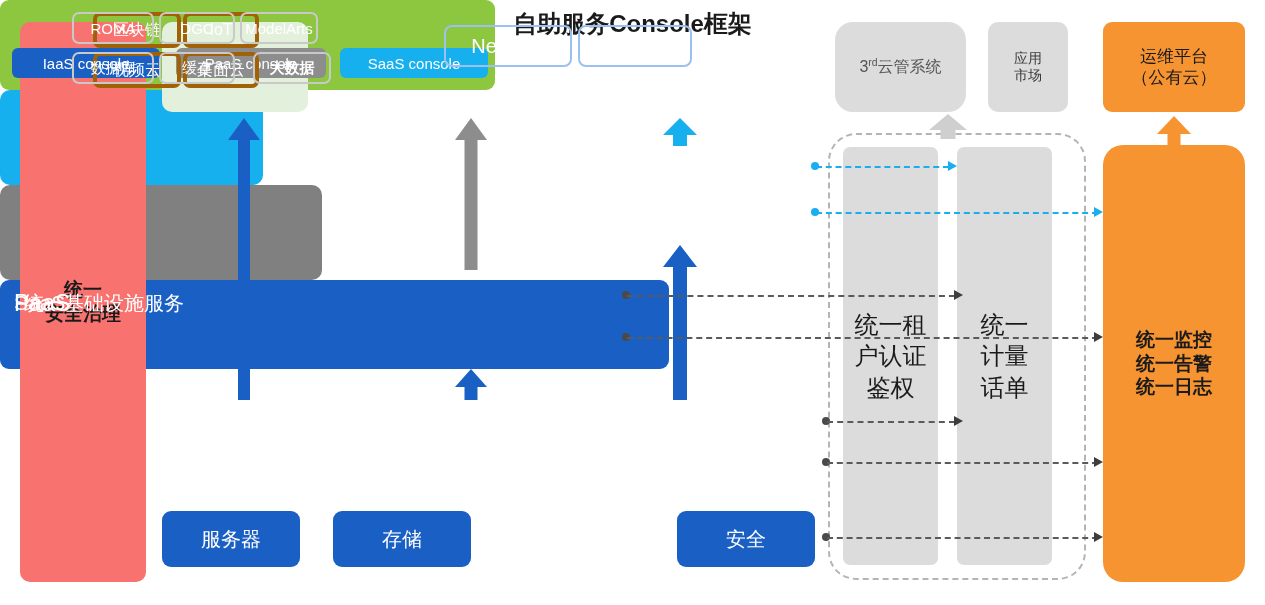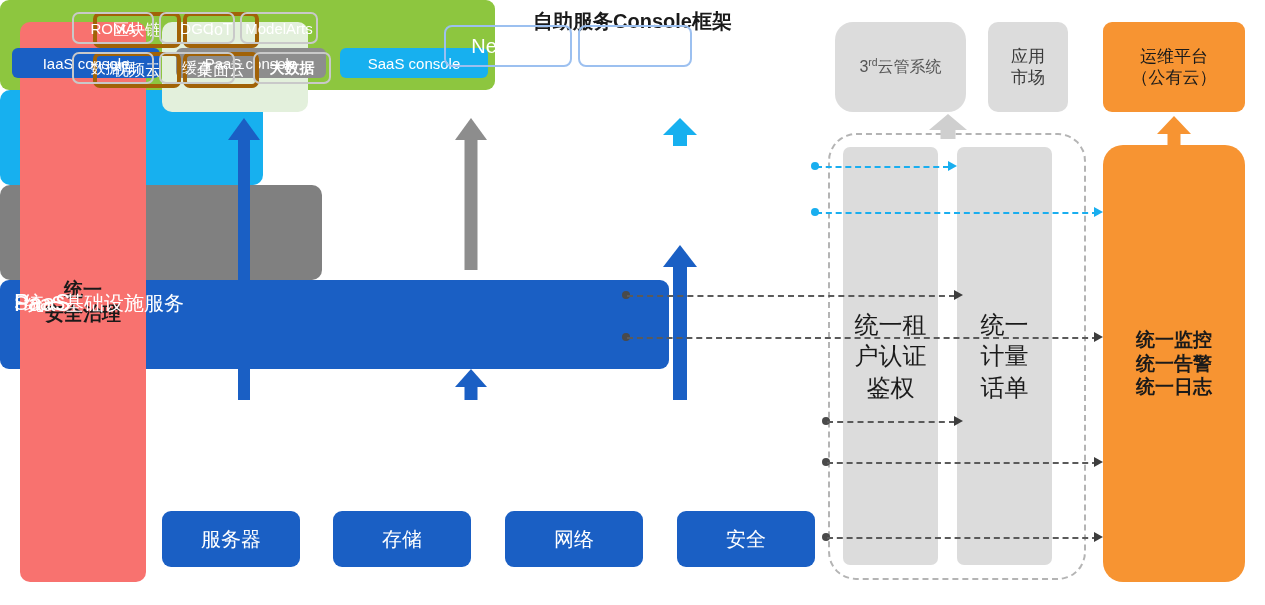--- a/index.html
+++ b/index.html
@@ -9,28 +9,28 @@
   .rnd{border-radius:9px;}
 
   
   #sec-gov{left:20px;top:22px;width:126px;height:560px;background:#F8726F;color:#1a1a1a;font-size:19px;font-weight:600;border-radius:10px;}
   #ops-plat-top{left:1103px;top:22px;width:142px;height:90px;background:#F79432;color:#1a1a1a;font-size:17px;font-weight:500;border-radius:9px;}
   #ops-plat{left:1103px;top:145px;width:142px;height:437px;background:#F79432;color:#1a1a1a;font-size:19px;font-weight:600;border-radius:20px;}
 
   
   #api-gw{left:162px;top:22px;width:146px;height:90px;background:#E3F0DC;color:#2b2b2b;font-size:18px;border-radius:10px;}
   #console-frame{left:324px;top:22px;width:495px;height:90px;background:#8DC63F;border-radius:9px;}
-  #console-title{position:absolute;left:0;top:8px;width:100%;text-align:center;color:#1a1a1a;font-size:20px;font-weight:600;}
+  #console-title{position:absolute;left:0;top:8px;width:100%;text-align:center;color:#1a1a1a;font-size:24px;font-weight:600;}
   .console-chip{position:absolute;top:48px;height:30px;display:flex;align-items:center;justify-content:center;color:#fff;font-size:15px;border-radius:6px;}
   #chip-iaas{left:12px;width:148px;background:#1A5FC4;}
   #chip-paas{left:176px;width:150px;background:#8D8D8D;}
   #chip-saas{left:340px;width:148px;background:#17B0EF;}
 
   #third-cloud{left:835px;top:22px;width:131px;height:90px;background:#DCDCDC;color:#555;font-size:16px;border-radius:18px;}
-  #app-market{left:988px;top:22px;width:80px;height:90px;background:#DCDCDC;color:#3a3a3a;font-size:17px;border-radius:10px;}
+  #app-market{left:988px;top:22px;width:80px;height:90px;background:#DCDCDC;color:#3a3a3a;font-size:14px;border-radius:10px;}
 
   
   #saas{left:552px;top:144px;width:263px;height:95px;background:#17B0EF;border-radius:10px;}
   #saas-label{position:absolute;left:14px;top:50%;transform:translateY(-50%);color:#fff;font-size:21px;}
   .saas-chip{position:absolute;height:28px;display:flex;align-items:center;justify-content:center;color:#fff;font-size:16px;border:4px solid #a16207;border-radius:7px;}
   #s-chip-0{left:93px;top:12px;width:80px;}
   #s-chip-1{left:183px;top:12px;width:68px;}
   #s-chip-2{left:93px;top:52px;width:80px;}
   #s-chip-3{left:183px;top:52px;width:68px;}
 
@@ -143,21 +143,20 @@
   </div>
 
   <div id="infra">
     <div id="infra-label">统一基础设施服务</div>
     <div class="infra-chip" id="i-chip-2">Network</div>
     <div class="infra-chip" id="i-chip-3">CCE</div>
   </div>
 
   <div class="hw" id="hw-0">服务器</div>
   <div class="hw" id="hw-1">存储</div>
-  <div class="hw" id="hw-2">网络</div>
   <div class="hw" id="hw-3">安全</div>
 
   <div id="mid-dash"></div>
   <div class="vcol" id="vcol-0">
     <span class="nowrap">统一租
 户认证
 鉴权</span>
   </div>
   <div class="vcol" id="vcol-1">
     <span class="nowrap">统一

